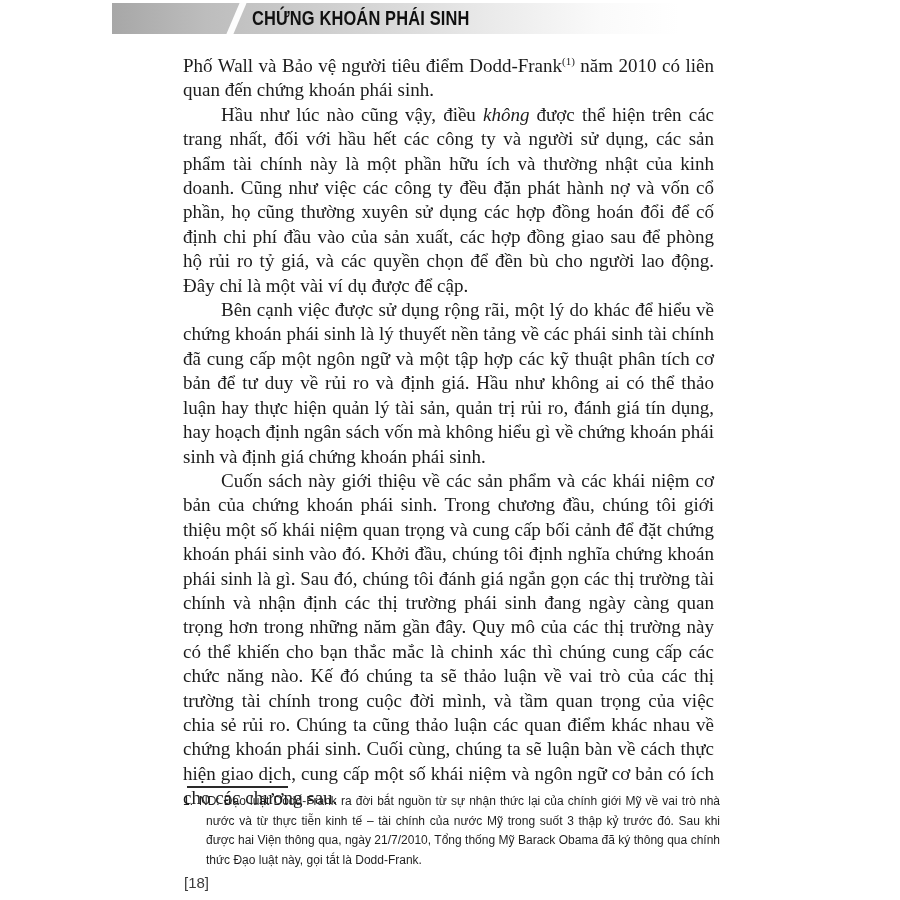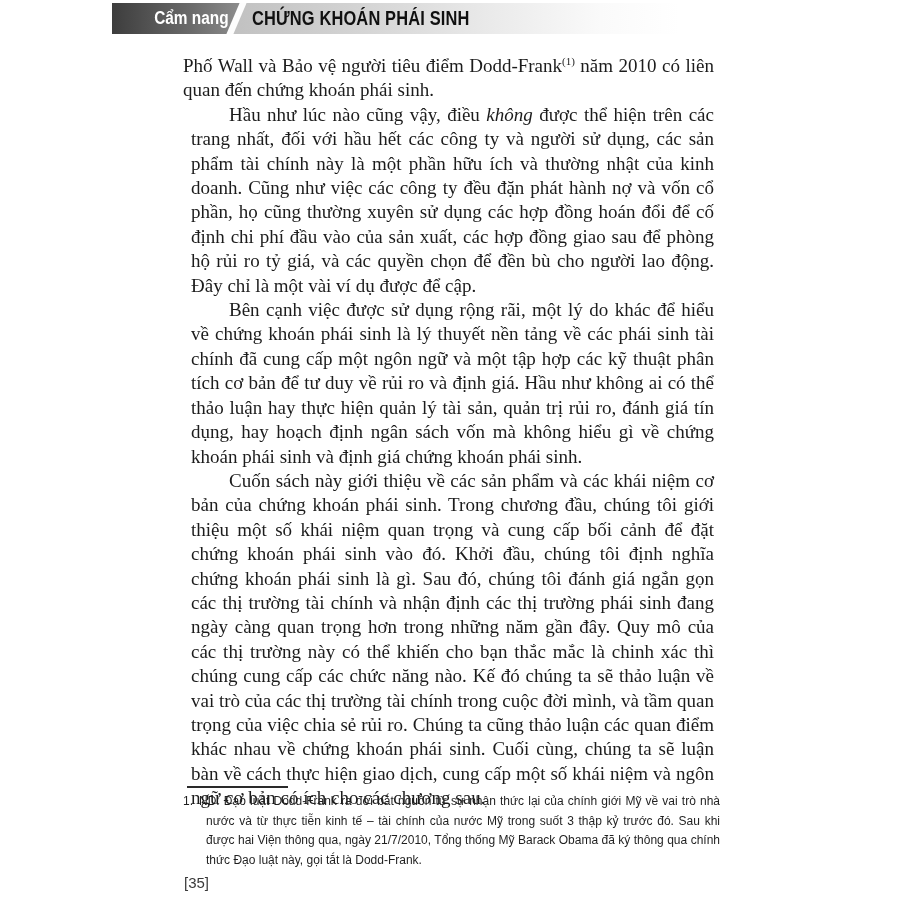--- a/index.html
+++ b/index.html
@@ -37,21 +37,21 @@
     transform:scaleX(0.82); transform-origin:left center;
   }
 
   
   .body-text {
     position:absolute; left:183px; top:54px; width:531px;
     font-size:19px; line-height:24.4px; color:#1c1c1c;
     text-align:justify;
   }
   .body-text p { margin:0; }
-  .body-text p.indent { text-indent:38px;margin-left:8px; }
+  .body-text p.indent { text-indent:38px; }
   .body-text sup { font-size:11px; line-height:0; vertical-align:super; }
   .body-text .em { font-style:italic; }
 
   
   .footnote-rule {
     position:absolute; left:187px; top:786px; width:101px; height:2px;
     background:#2a2a2a;
   }
   .footnote {
     position:absolute; left:183px; top:792px; width:537px;
@@ -67,32 +67,29 @@
     font-family:"Liberation Sans","DejaVu Sans",sans-serif;
     font-size:15px; color:#3a3a3a;
   }
 </style>
 </head>
 <body>
 
 <div class="page">
 
   <div class="band">
-    <div class="band-dark">
-      <span class="badge-label">Cẩm nang</span>
-    </div>
     <div class="band-slash"></div>
     <div class="band-title">CHỨNG KHOÁN PHÁI SINH</div>
   </div>
 
   <div class="body-text">
     <p><span>Phố Wall và Bảo vệ người tiêu điểm Dodd-Frank</span><sup>(1)</sup><span> năm 2010 có liên quan đến chứng khoán phái sinh.</span></p>
     <p class="indent"><span>Hầu như lúc nào cũng vậy, điều </span><span class="em">không</span><span> được thể hiện trên các trang nhất, đối với hầu hết các công ty và người sử dụng, các sản phẩm tài chính này là một phần hữu ích và thường nhật của kinh doanh. Cũng như việc các công ty đều đặn phát hành nợ và vốn cổ phần, họ cũng thường xuyên sử dụng các hợp đồng hoán đổi để cố định chi phí đầu vào của sản xuất, các hợp đồng giao sau để phòng hộ rủi ro tỷ giá, và các quyền chọn để đền bù cho người lao động. Đây chỉ là một vài ví dụ được để cập.</span></p>
     <p class="indent">Bên cạnh việc được sử dụng rộng rãi, một lý do khác để hiểu về chứng khoán phái sinh là lý thuyết nền tảng về các phái sinh tài chính đã cung cấp một ngôn ngữ và một tập hợp các kỹ thuật phân tích cơ bản để tư duy về rủi ro và định giá. Hầu như không ai có thể thảo luận hay thực hiện quản lý tài sản, quản trị rủi ro, đánh giá tín dụng, hay hoạch định ngân sách vốn mà không hiểu gì về chứng khoán phái sinh và định giá chứng khoán phái sinh.</p>
     <p class="indent">Cuốn sách này giới thiệu về các sản phẩm và các khái niệm cơ bản của chứng khoán phái sinh. Trong chương đầu, chúng tôi giới thiệu một số khái niệm quan trọng và cung cấp bối cảnh để đặt chứng khoán phái sinh vào đó. Khởi đầu, chúng tôi định nghĩa chứng khoán phái sinh là gì. Sau đó, chúng tôi đánh giá ngắn gọn các thị trường tài chính và nhận định các thị trường phái sinh đang ngày càng quan trọng hơn trong những năm gần đây. Quy mô của các thị trường này có thể khiến cho bạn thắc mắc là chinh xác thì chúng cung cấp các chức năng nào. Kế đó chúng ta sẽ thảo luận về vai trò của các thị trường tài chính trong cuộc đời mình, và tầm quan trọng của việc chia sẻ rủi ro. Chúng ta cũng thảo luận các quan điểm khác nhau về chứng khoán phái sinh. Cuối cùng, chúng ta sẽ luận bàn về cách thực hiện giao dịch, cung cấp một số khái niệm và ngôn ngữ cơ bản có ích cho các chương sau.</p>
   </div>
 
   <div class="footnote-rule"></div>
   <div class="footnote"><span class="fn-num">1.</span><span>ND: Đạo luật Dodd-Frank ra đời bắt nguồn từ sự nhận thức lại của chính giới Mỹ về vai trò nhà nước và từ thực tiễn kinh tế – tài chính của nước Mỹ trong suốt 3 thập kỷ trước đó. Sau khi được hai Viện thông qua, ngày 21/7/2010, Tổng thống Mỹ Barack Obama đã ký thông qua chính thức Đạo luật này, gọi tắt là Dodd-Frank.</span></div>
 
-  <div class="page-number">[35]</div>
+  <div class="page-number">[18]</div>
 
 </div>
 
 </body></html>

